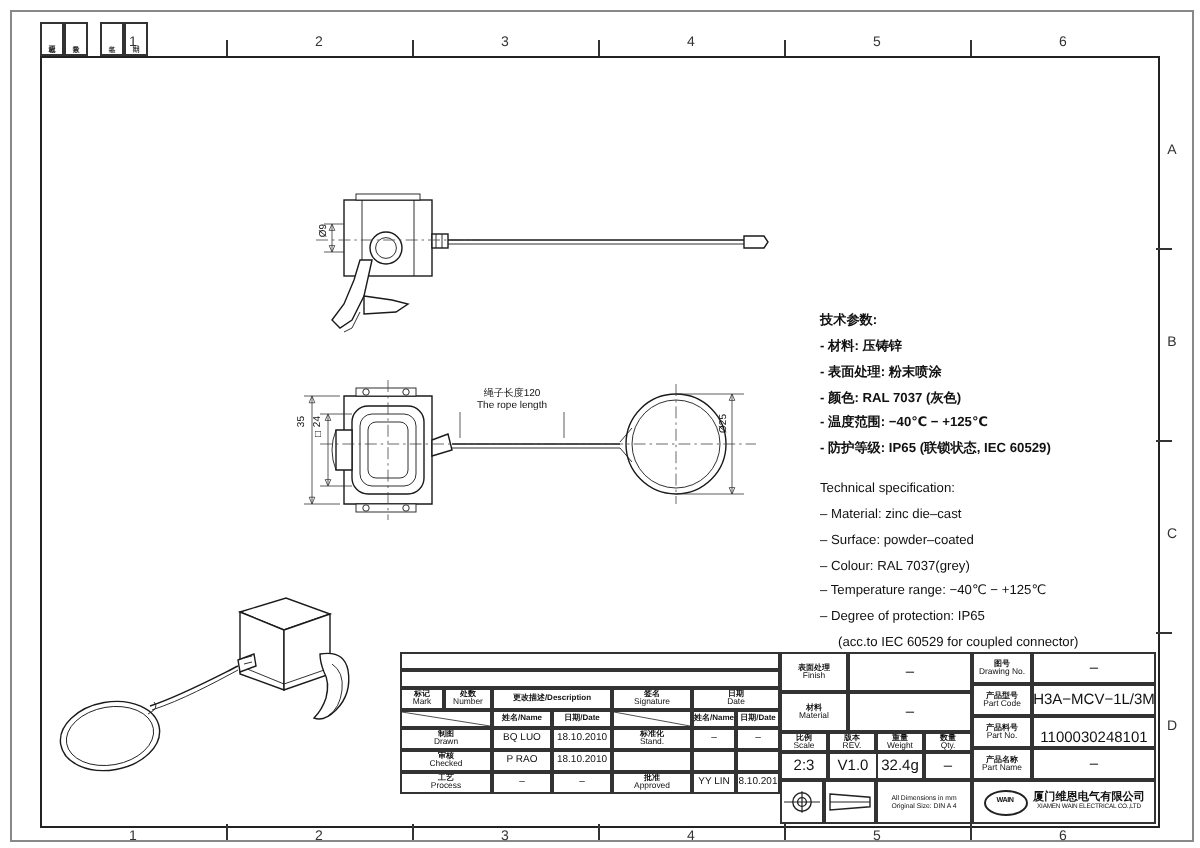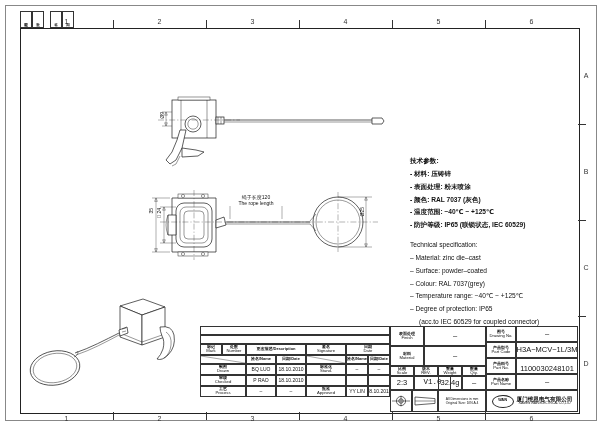--- a/index.html
+++ b/index.html
@@ -371,21 +371,21 @@
         <div class="c-cn">比例</div>
         <div class="c-en">Scale</div>
       </div>
       <div class="tb-cell" style="left: 190px; top: 50px; width: 24px; height: 14px;">
         <div class="c-val">2:3</div>
       </div>
       <div class="tb-cell" style="left: 214px; top: 40px; width: 24px; height: 10px;">
         <div class="c-cn">版本</div>
         <div class="c-en">REV.</div>
       </div>
-      <div class="tb-cell" style="left: 214px; top: 50px; width: 37px; height: 14px; font-family: Liberation Mono, monospace;">
+      <div class="tb-cell" style="left: 214px; top: 50px; width: 25px; height: 14px;">
         <div class="c-val">V1.0</div>
       </div>
       <div class="tb-cell" style="left: 238px; top: 40px; width: 24px; height: 10px;">
         <div class="c-cn">重量</div>
         <div class="c-en">Weight</div>
       </div>
       <div class="tb-cell" style="left: 238px; top: 50px; width: 24px; height: 14px;">
         <div class="c-val">32.4g</div>
       </div>
       <div class="tb-cell" style="left: 262px; top: 40px; width: 24px; height: 10px;">

